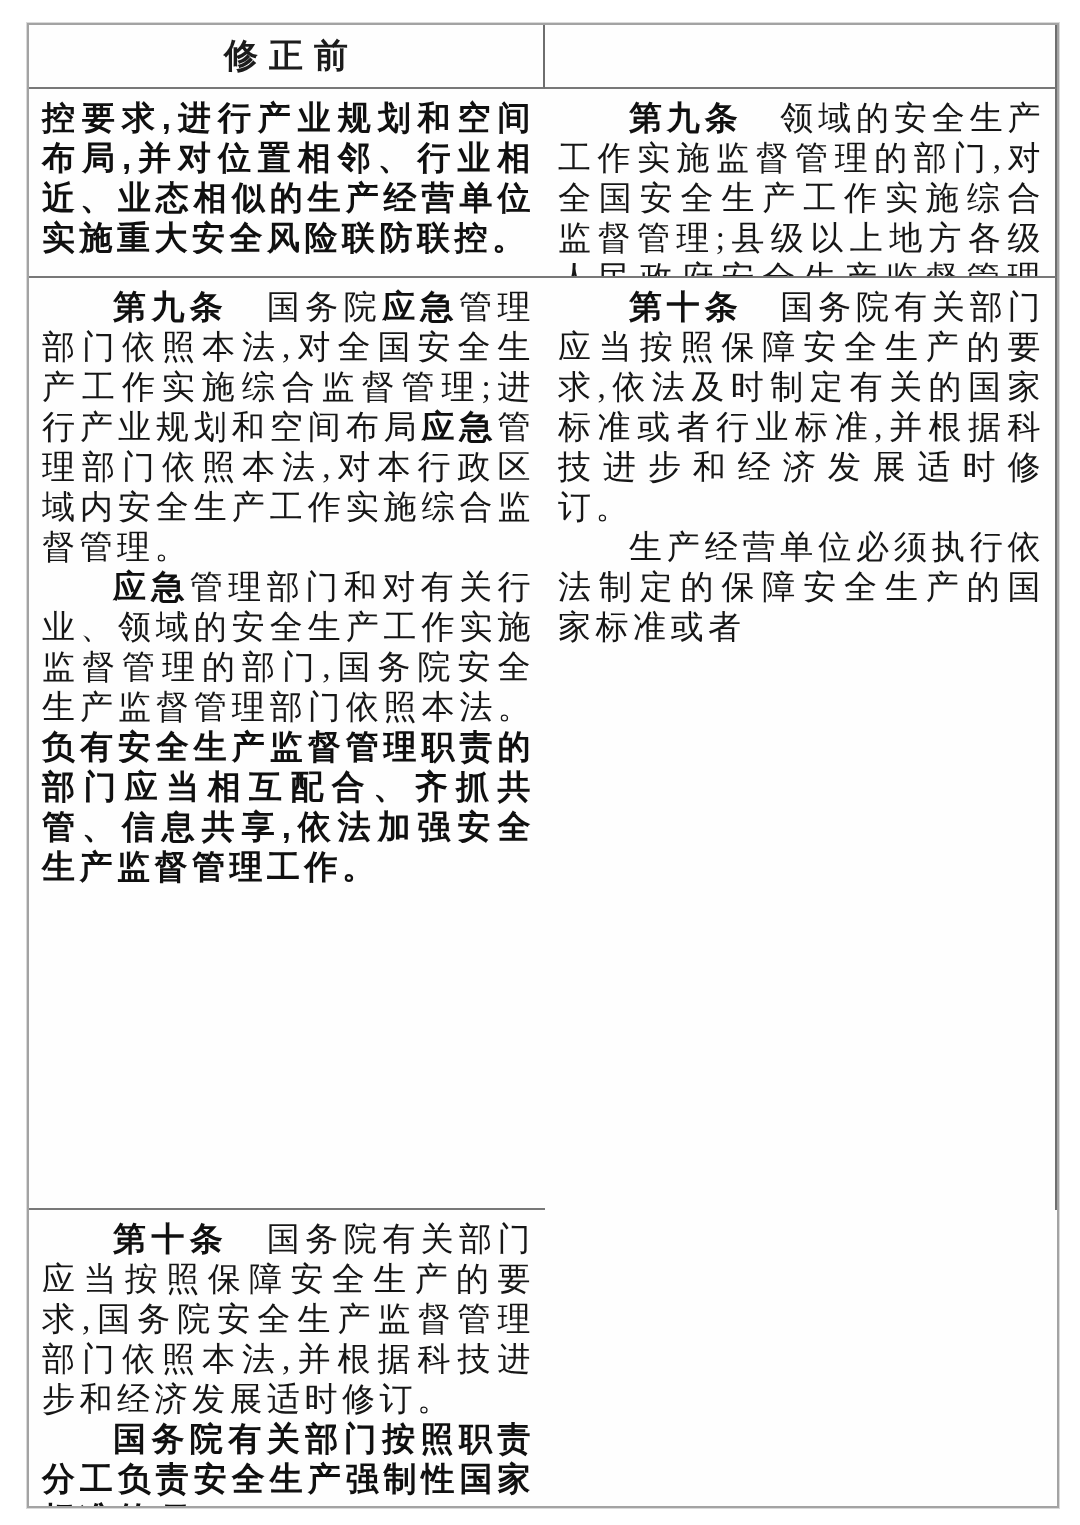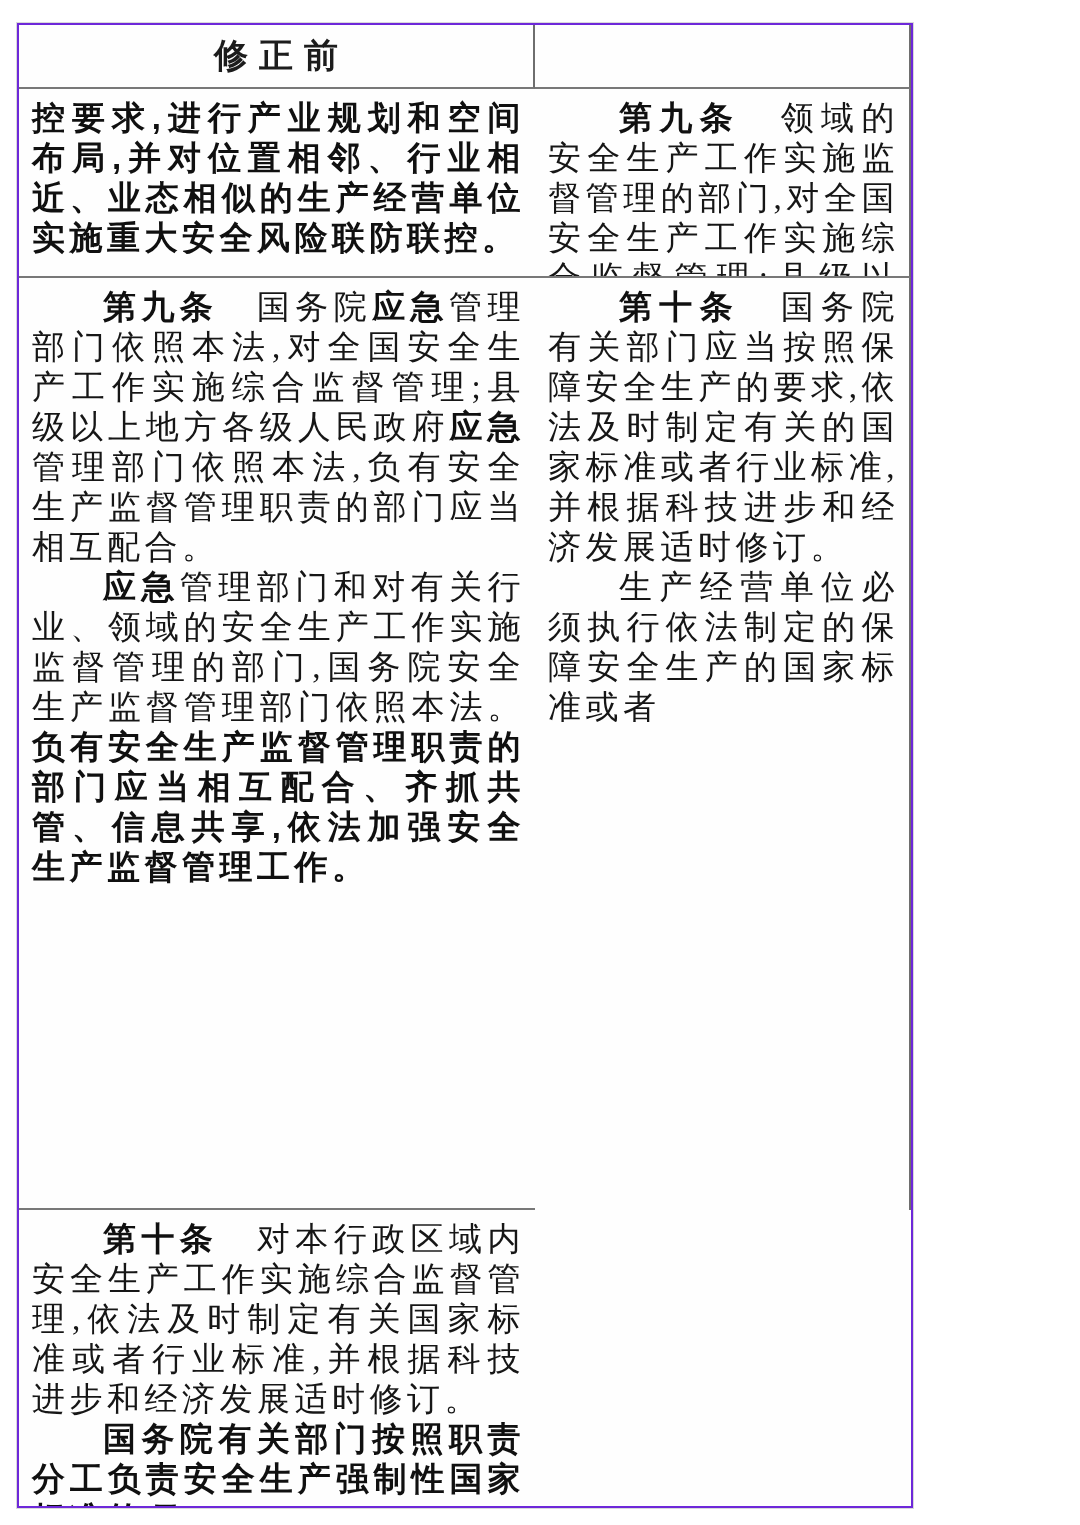--- a/index.html
+++ b/index.html
@@ -10,26 +10,26 @@
   body {
     position: relative;
     width: 1080px;
     height: 1525px;
     font-family: "Liberation Serif", "DejaVu Serif", serif;
     color: #161616;
     overflow: hidden;
   }
   .comparison-table {
     position: absolute;
-    left: 17px;
+    left: 27px;
     top: 23px;
-    width: 896px;
+    width: 1032px;
     height: 1485px;
     box-sizing: border-box;
-    border: 2px solid #6d28d9;
+    border: 2px solid #a3a3a3;
     box-shadow: 0 0 0 1px #d9d9d9;
     background: #fefefe;
     display: grid;
     grid-template-columns: 516px 1fr;
     grid-template-rows: 64px 189px 932px 1fr;
   }
   .cell {
     box-sizing: border-box;
     overflow: hidden;
     padding: 9px 10px 0 13px;
@@ -84,26 +84,26 @@
 
   <div class="cell col-before row-line"></div>
   <div class="cell row-line">
       <p class="para"><span class="b">控要求,进行产业规划和空间布局,并对位置相邻、行业相近、业态相似的生产经营单位实施重大安全风险联防联控。</span></p>
     </div>
 
   <div class="cell col-before row-line">
       <p class="para indent"><span class="b">第九条</span><span>　领域的安全生产工作实施监督管理的部门,对全国安全生产工作实施综合监督管理;县级以上地方各级人民政府安全生产监督管理部门依照本法,对本行政区域内安全生产工作实施综合监督管理。</span></p>
     </div>
   <div class="cell row-line">
-      <p class="para indent"><span class="b">第九条</span><span>　国务院</span><span class="b">应急</span><span>管理部门依照本法,对全国安全生产工作实施综合监督管理;县级以上地方各级人民政府</span><span class="b">应急</span><span>管理部门依照本法,负有安全生产监督管理职责的部门应当相互配合。</span></p>
+      <p class="para indent"><span class="b">第九条</span><span>　国务院</span><span class="b">应急</span><span>管理部门依照本法,对全国安全生产工作实施综合监督管理;进行产业规划和空间布局</span><span class="b">应急</span><span>管理部门依照本法,对本行政区域内安全生产工作实施综合监督管理。</span></p>
       <p class="para indent"><span class="b">应急</span><span>管理部门和对有关行业、领域的安全生产工作实施监督管理的部门,国务院安全生产监督管理部门依照本法。</span><span class="b">负有安全生产监督管理职责的部门应当相互配合、齐抓共管、信息共享,依法加强安全生产监督管理工作。</span></p>
     </div>
 
   <div class="cell col-before">
       <p class="para indent"><span class="b">第十条</span><span>　国务院有关部门应当按照保障安全生产的要求,依法及时制定有关的国家标准或者行业标准,并根据科技进步和经济发展适时修订。</span></p>
       <p class="para indent"><span>生产经营单位必须执行依法制定的保障安全生产的国家标准或者</span></p>
     </div>
   <div class="cell">
-      <p class="para indent"><span class="b">第十条</span><span>　对本行政区域内安全生产工作实施综合监督管理,依法及时制定有关国家标准或者行业标准,并根据科技进步和经济发展适时修订。</span></p>
+      <p class="para indent"><span class="b">第十条</span><span>　国务院有关部门应当按照保障安全生产的要求,国务院安全生产监督管理部门依照本法,并根据科技进步和经济发展适时修订。</span></p>
       <p class="para indent"><span class="b">国务院有关部门按照职责分工负责安全生产强制性国家标准的项</span></p>
     </div>
 
 </div>
 
 </body></html>

